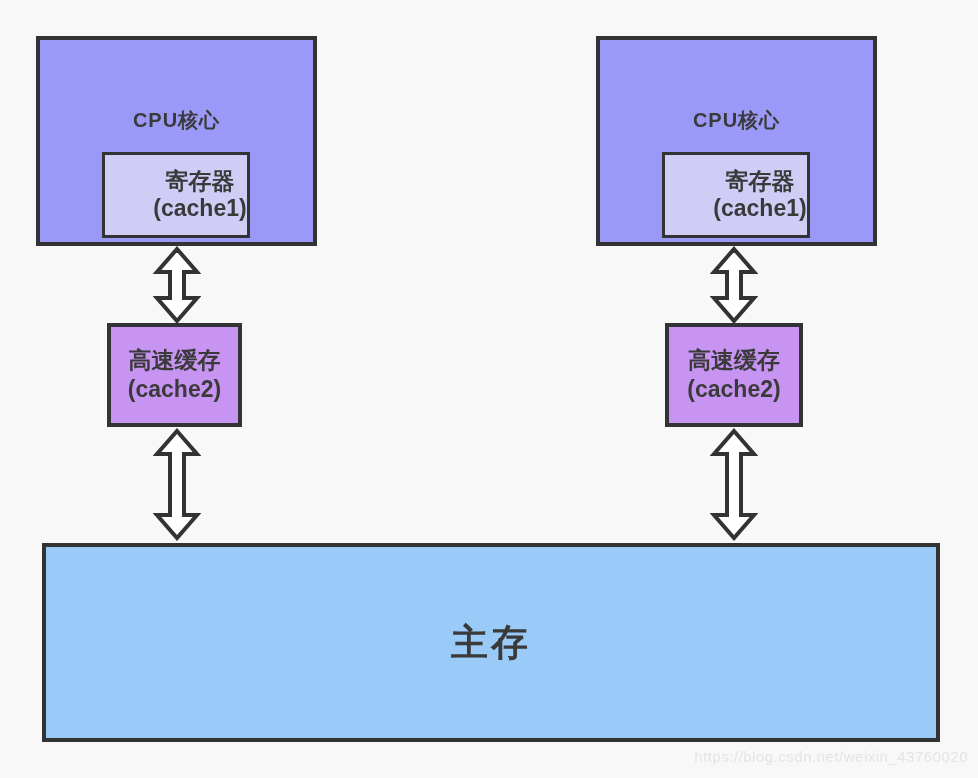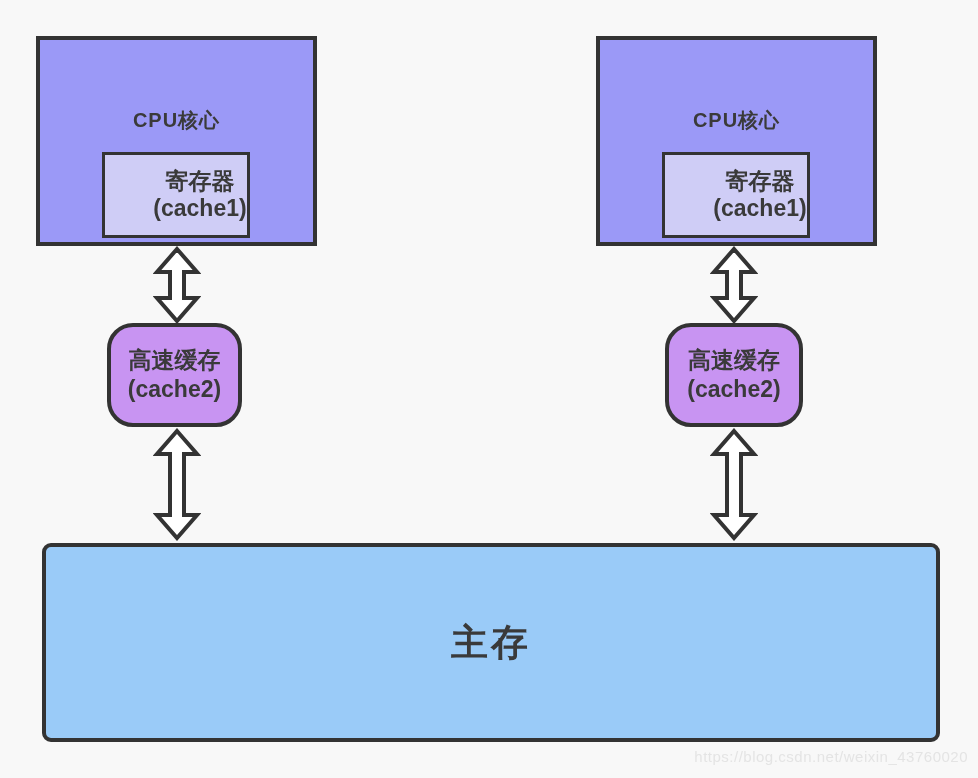--- a/index.html
+++ b/index.html
@@ -63,34 +63,32 @@
     top: 323px;
     height: 104px;
     display: flex;
     flex-direction: column;
     align-items: center;
     justify-content: center;
     font-size: 23px;
     font-weight: bold;
     line-height: 29px;
     text-align: center;
-    border-radius: 26px;
   }
   .cache-box.left  { left: 107px; width: 135px; }
   .cache-box.right { left: 665px; width: 138px; }
   .memory-box {
     left: 42px;
     top: 543px;
     width: 898px;
     height: 199px;
     background: var(--memory_fill, #9acbf8);
     display: flex;
     align-items: center;
     justify-content: center;
-    border-radius: 9px;
   }
   .memory-label {
     font-size: 37px;
     font-weight: bold;
     letter-spacing: 3px;
   }
   .arrow {
     position: absolute;
     display: block;
   }

